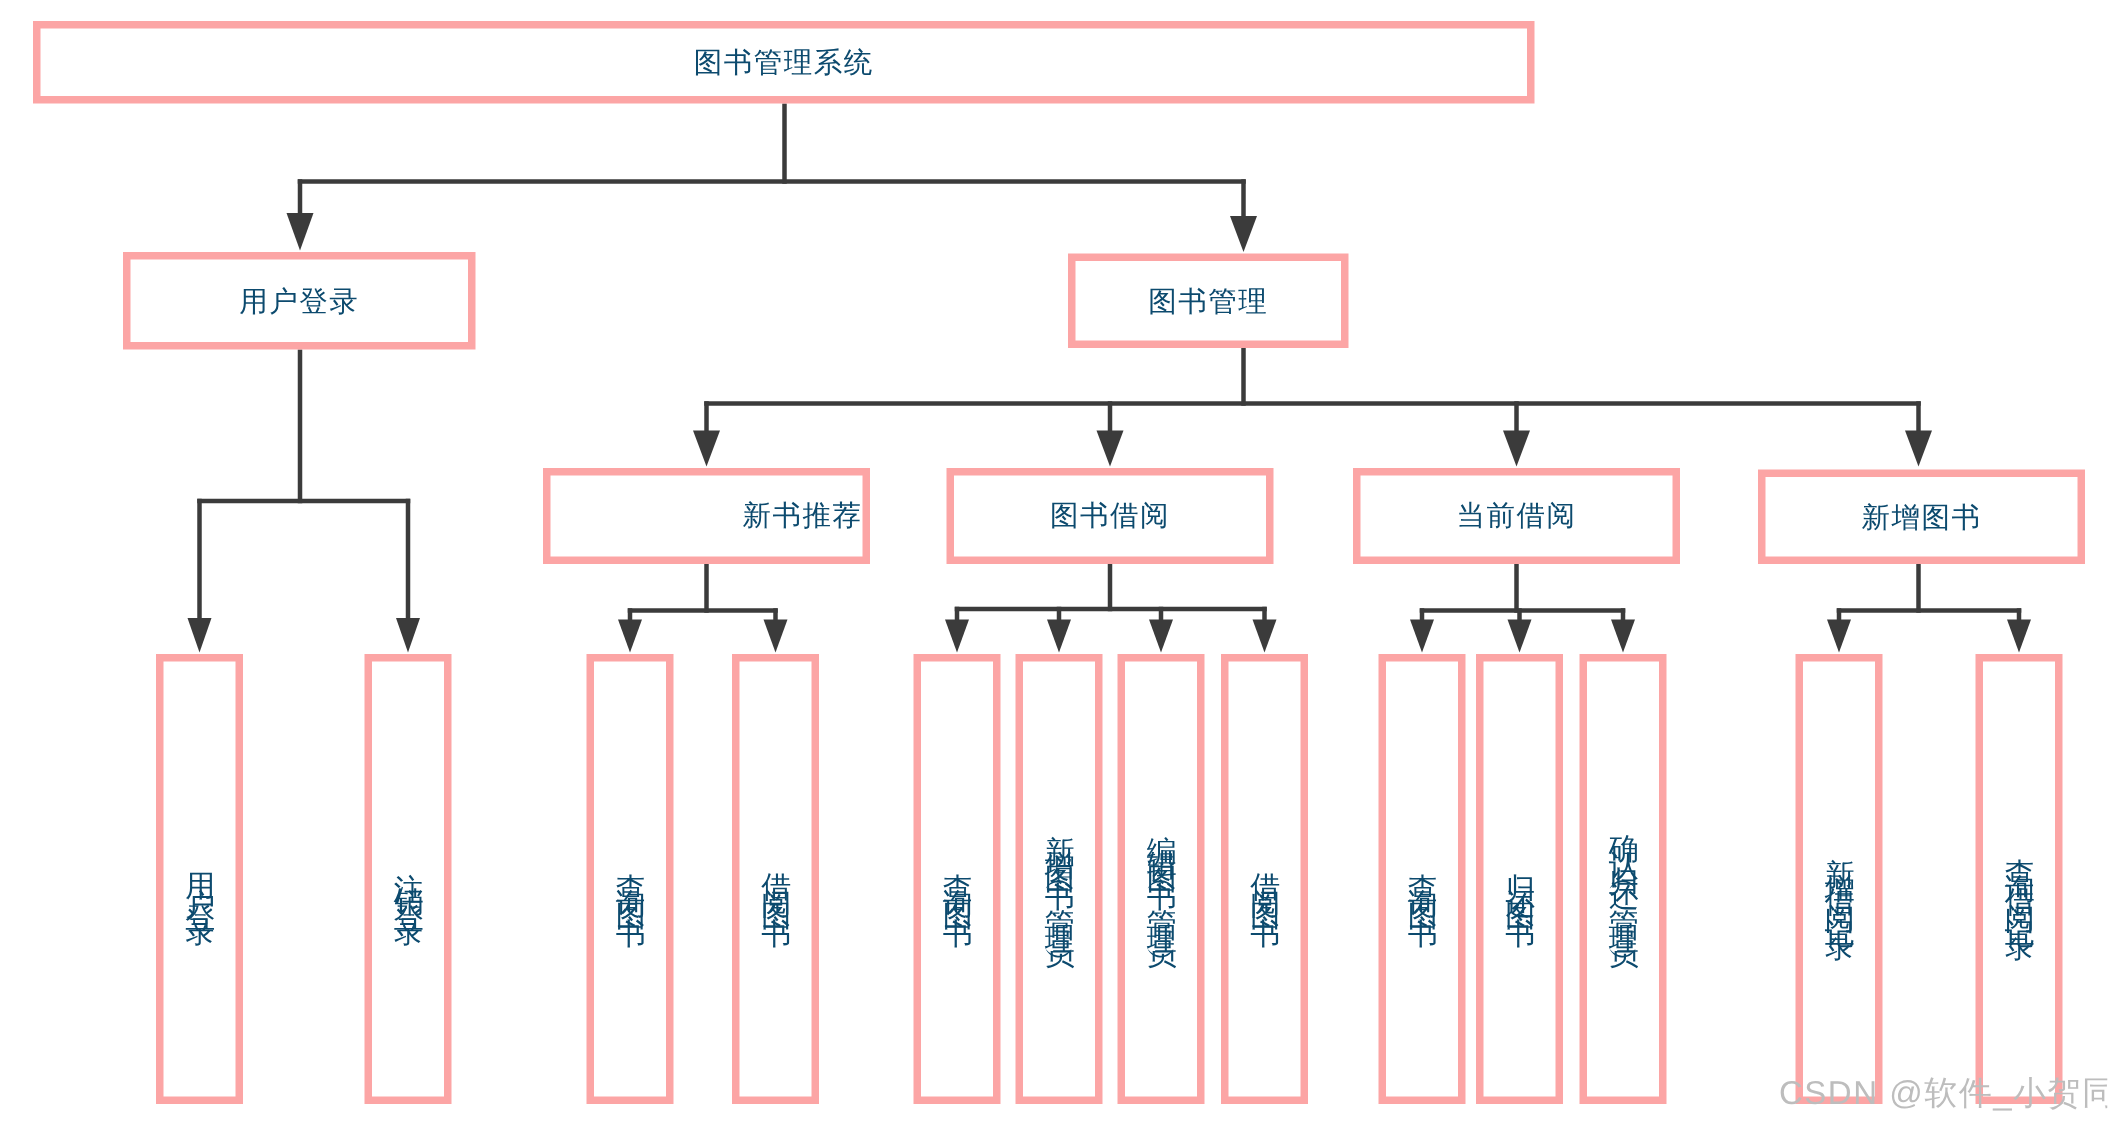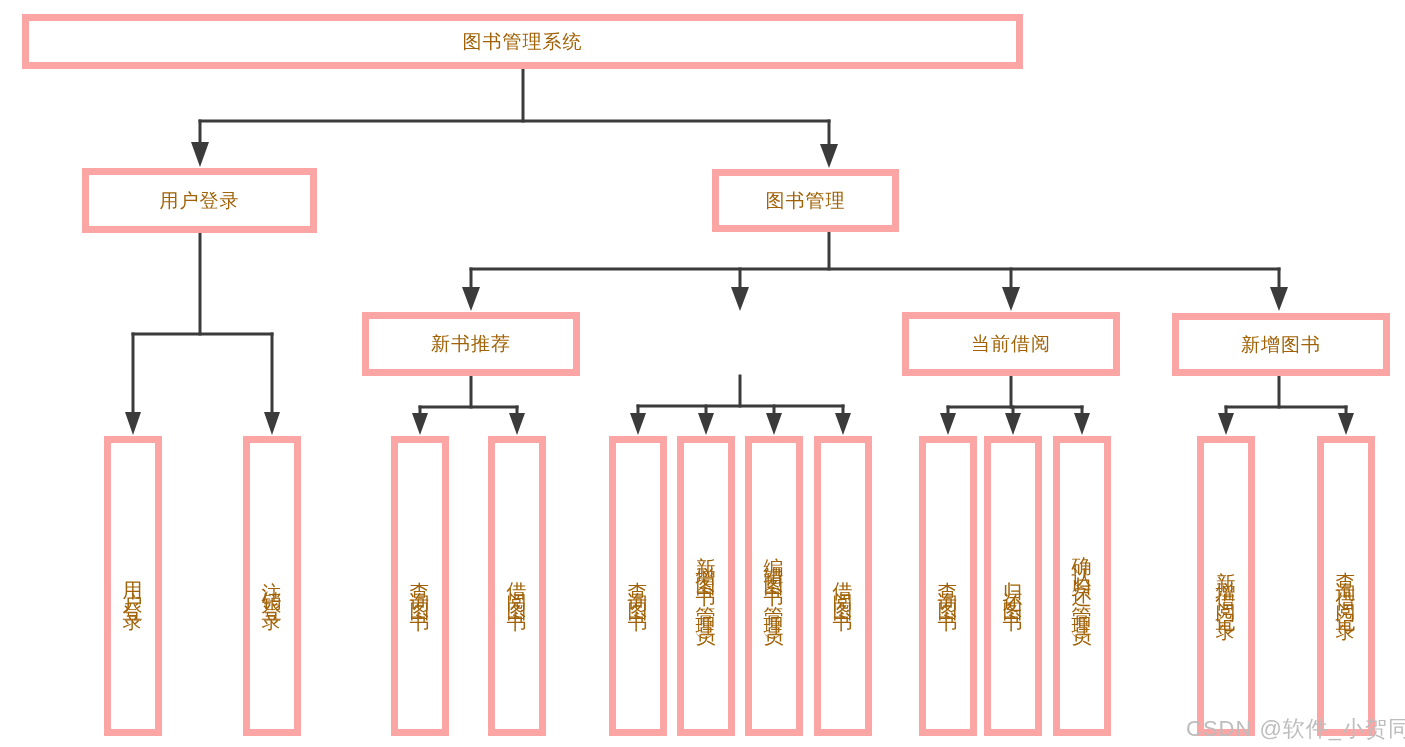--- a/index.html
+++ b/index.html
@@ -13,26 +13,26 @@
   }
   #connectors {
     position: absolute;
     left: 0; top: 0;
     width: 1405px; height: 747px;
     pointer-events: none;
   }
   .node {
     position: absolute;
     background: #ffffff;
-    border: 7px solid #fca5a5;
+    border: 5px solid #fca5a5;
     box-sizing: border-box;
     display: flex;
     align-items: center;
     justify-content: center;
-    color: #a16207;
+    color: #0c4a6e;
   }
   .hnode span {
     font-size: 19px;
     letter-spacing: 1px;
     white-space: nowrap;
   }
   .vnode { width: 58px; height: 300px; top: 436px; }
   .vnode span {
     writing-mode: vertical-lr;
     text-orientation: mixed;
@@ -133,22 +133,25 @@
     <span>图书管理系统</span>
   </div>
 
   <div class="node hnode" style="left:82px; top:168px; width:235px; height:65px;">
     <span>用户登录</span>
   </div>
   <div class="node hnode" style="left:712px; top:169px; width:187px; height:63px;">
     <span>图书管理</span>
   </div>
 
-  <div class="node hnode" style="left:362px; top:312px; width:218px; height:64px;">
+  <div class="node hnode" style="left:362px; top:312px; width:218px; height:64px;justify-content:flex-end;">
     <span>新书推荐</span>
+  </div>
+  <div class="node hnode" style="left:631px; top:312px; width:218px; height:64px;">
+    <span>图书借阅</span>
   </div>
   <div class="node hnode" style="left:902px; top:312px; width:218px; height:64px;font-family:Liberation Serif, serif;">
     <span>当前借阅</span>
   </div>
   <div class="node hnode" style="left:1172px; top:313px; width:218px; height:63px;">
     <span>新增图书</span>
   </div>
 
   <div class="node vnode" style="left:104px;">
     <span>用户登录</span>

